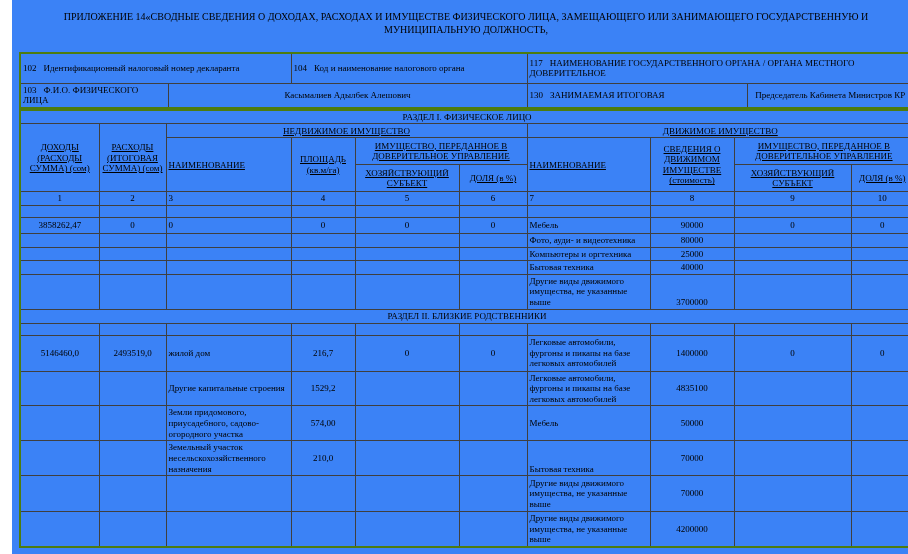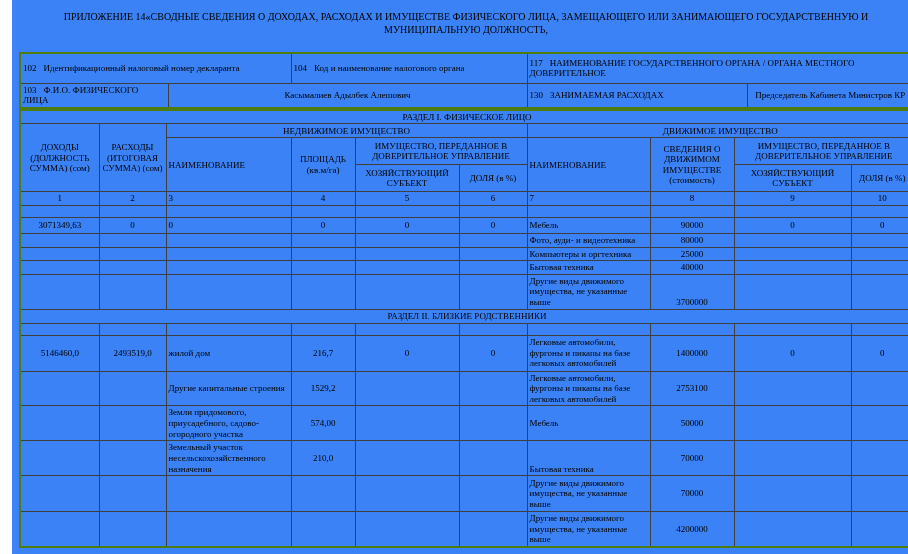--- a/index.html
+++ b/index.html
@@ -19,21 +19,21 @@
     border:1px solid #3f3f3f;
     font-size:9px;line-height:1.18;
     padding:1px 2px;vertical-align:middle;
     text-align:center;overflow:hidden;
     word-wrap:break-word;
   }
   .al{text-align:left;}
   .vb{vertical-align:bottom;}
   .code{display:inline-block;margin-right:7px;}
   .secbar td{}
-  #grid .h1 td, #grid .h2 td, #grid .h3 td{padding:0 2px;}
+  #grid .h1 td, #grid .h2 td, #grid .h3 td{padding:0 2px;text-decoration:underline;}
 </style>
 </head>
 <body>
 
 <div class="page">
 
   <div class="title">
     <div>ПРИЛОЖЕНИЕ 14«СВОДНЫЕ СВЕДЕНИЯ О ДОХОДАХ, РАСХОДАХ И ИМУЩЕСТВЕ ФИЗИЧЕСКОГО ЛИЦА, ЗАМЕЩАЮЩЕГО ИЛИ ЗАНИМАЮЩЕГО ГОСУДАРСТВЕННУЮ И МУНИЦИПАЛЬНУЮ ДОЛЖНОСТЬ,</div>
   </div>
 
@@ -56,21 +56,21 @@
         <td colspan="2" class="al">
           <span class="code">117</span><span>НАИМЕНОВАНИЕ ГОСУДАРСТВЕННОГО ОРГАНА / ОРГАНА МЕСТНОГО ДОВЕРИТЕЛЬНОЕ</span>
         </td>
       </tr>
       <tr style="height:24px">
         <td class="al">
           <span class="code">103</span><span>Ф.И.О. ФИЗИЧЕСКОГО ЛИЦА</span>
         </td>
         <td colspan="2">Касымалиев Адылбек Алешович</td>
         <td class="al">
-          <span class="code">130</span><span>ЗАНИМАЕМАЯ РАСХОДАХ</span>
+          <span class="code">130</span><span>ЗАНИМАЕМАЯ ИТОГОВАЯ</span>
         </td>
         <td>Председатель Кабинета Министров КР</td>
       </tr>
     </tbody>
   </table>
 
   <table>
     <colgroup>
       <col style="width:79px">
         <col style="width:67px">
@@ -81,21 +81,21 @@
         <col style="width:123px">
         <col style="width:84px">
       <col style="width:117px">
         <col style="width:63px">
     </colgroup>
     <tbody id="grid">
       <tr class="secbar" style="height:14px">
         <td colspan="10">РАЗДЕЛ I. ФИЗИЧЕСКОЕ ЛИЦО</td>
       </tr>
       <tr class="h1" style="height:14px">
-        <td rowspan="3">ДОХОДЫ (ДОЛЖНОСТЬ СУММА) (сом)</td>
+        <td rowspan="3">ДОХОДЫ (РАСХОДЫ СУММА) (сом)</td>
         <td rowspan="3">РАСХОДЫ (ИТОГОВАЯ СУММА) (сом)</td>
         <td colspan="4">НЕДВИЖИМОЕ ИМУЩЕСТВО</td>
         <td colspan="4">ДВИЖИМОЕ ИМУЩЕСТВО</td>
       </tr>
       <tr class="h2" style="height:27px">
         <td rowspan="2" class="al">НАИМЕНОВАНИЕ</td>
         <td rowspan="2">ПЛОЩАДЬ (кв.м/га)</td>
         <td colspan="2">ИМУЩЕСТВО, ПЕРЕДАННОЕ В ДОВЕРИТЕЛЬНОЕ УПРАВЛЕНИЕ</td>
         <td rowspan="2" class="al">НАИМЕНОВАНИЕ</td>
         <td rowspan="2">СВЕДЕНИЯ О ДВИЖИМОМ ИМУЩЕСТВЕ (стоимость)</td>
@@ -125,21 +125,21 @@
           <td class="al"></td>
           <td></td>
           <td></td>
           <td></td>
           <td class="al"></td>
           <td></td>
           <td></td>
           <td></td>
         </tr>
         <tr style="height: 16px;">
-          <td>3071349,63</td>
+          <td>3858262,47</td>
           <td>0</td>
           <td class="al">0</td>
           <td>0</td>
           <td>0</td>
           <td>0</td>
           <td class="al">Мебель</td>
           <td>90000</td>
           <td>0</td>
           <td>0</td>
         </tr>
@@ -219,21 +219,21 @@
           <td>0</td>
         </tr>
         <tr style="height: 33px;">
           <td></td>
           <td></td>
           <td class="al">Другие капитальные строения</td>
           <td>1529,2</td>
           <td></td>
           <td></td>
           <td class="al">Легковые автомобили, фургоны и пикапы на базе легковых автомобилей</td>
-          <td>2753100</td>
+          <td>4835100</td>
           <td></td>
           <td></td>
         </tr>
         <tr style="height: 34px;">
           <td></td>
           <td></td>
           <td class="al">Земли придомового, приусадебного, садово-огородного участка</td>
           <td>574,00</td>
           <td></td>
           <td></td>

